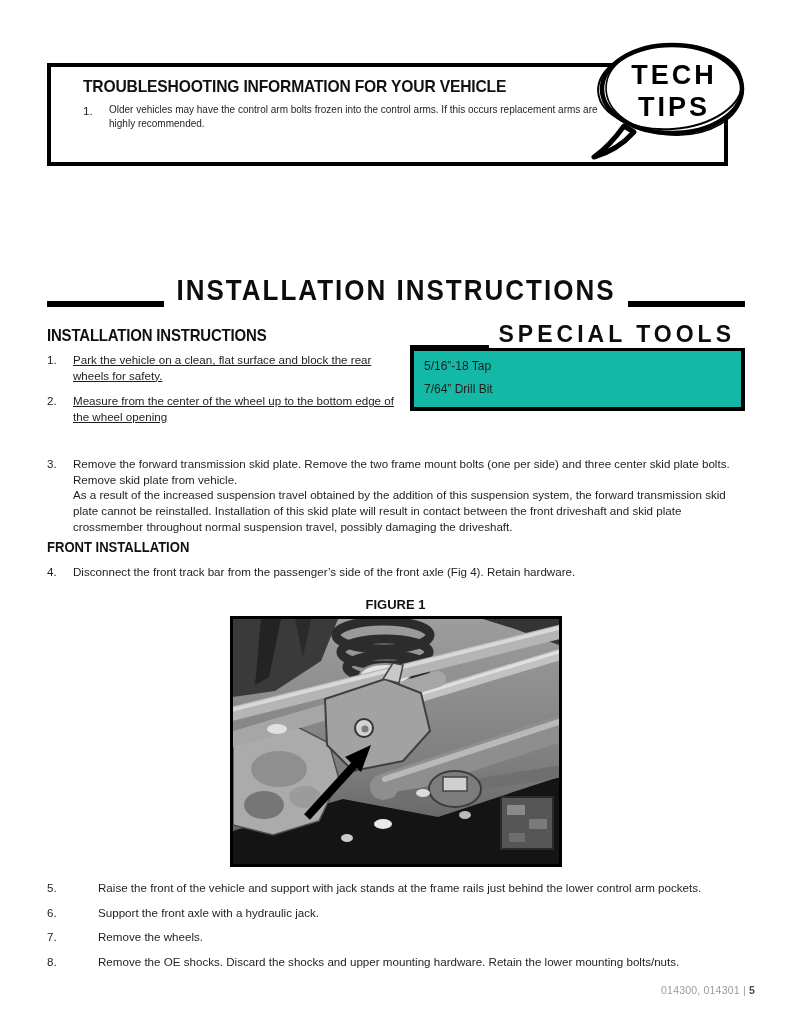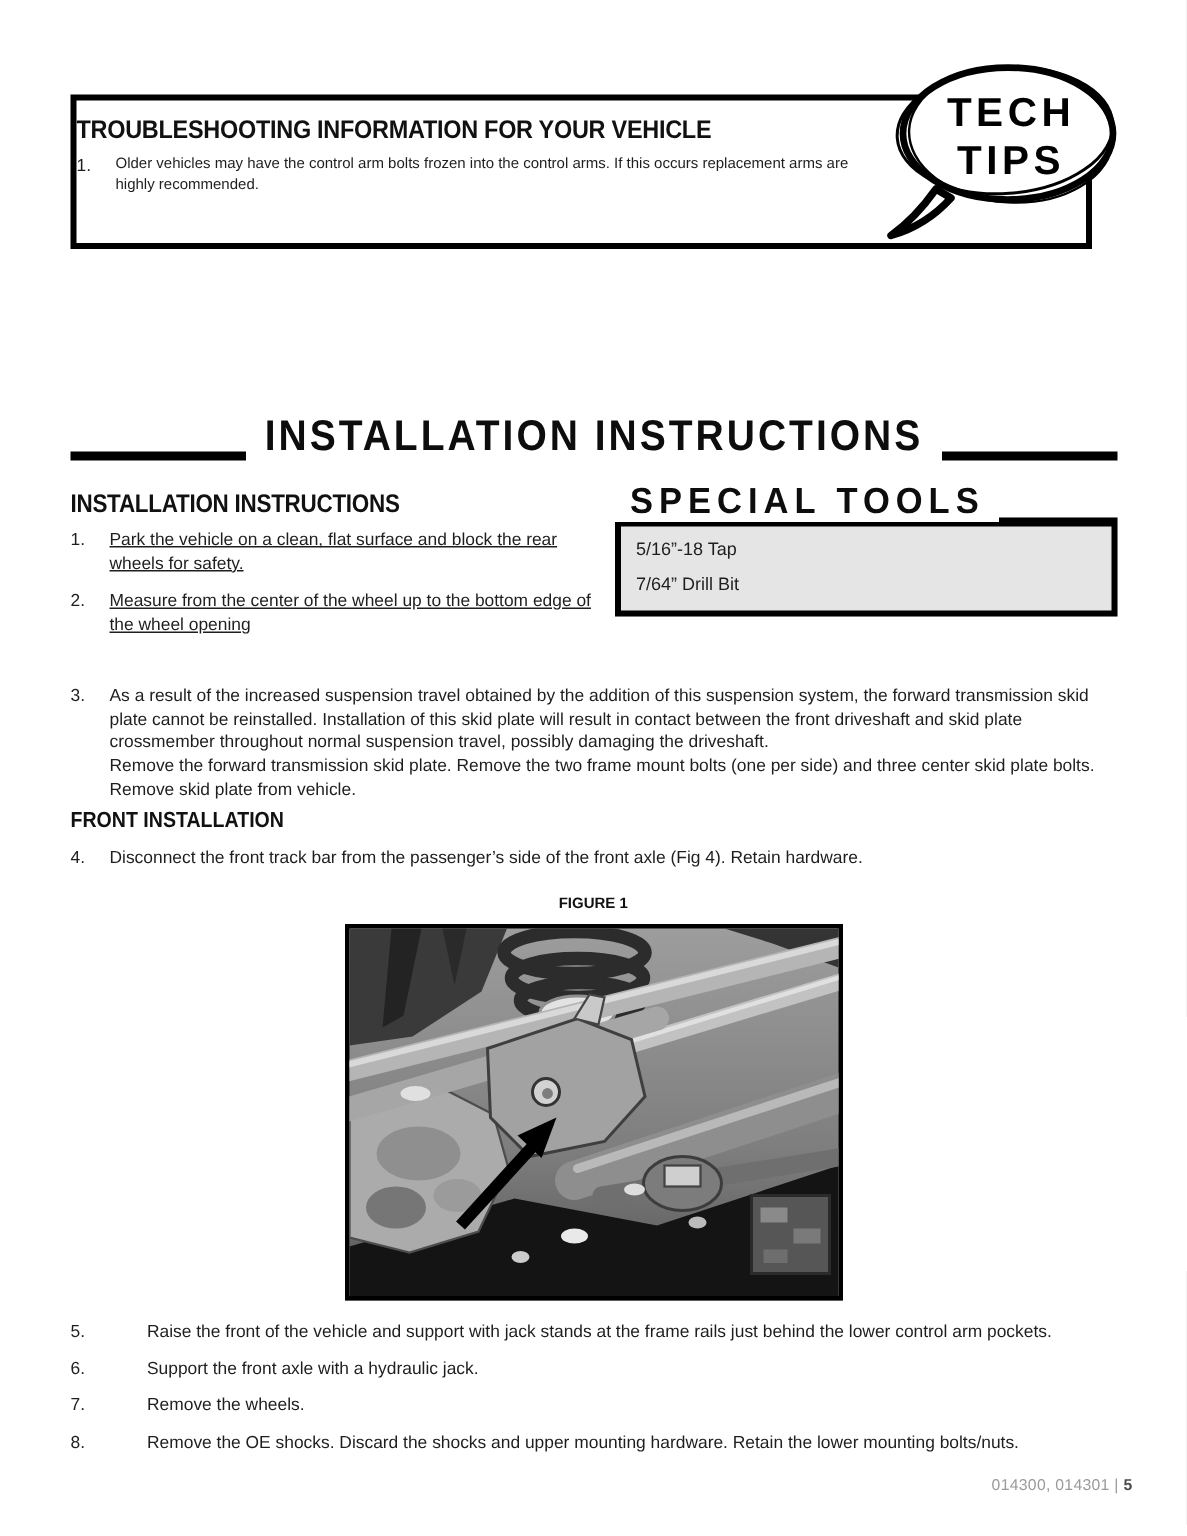--- a/index.html
+++ b/index.html
@@ -6,21 +6,21 @@
   html,body { background:#e9e9e9; }
   .page {
     position:relative; width:791px; height:1024px; margin:0 auto;
     background:#ffffff; overflow:hidden;
     font-family:"Liberation Sans", sans-serif; color:#1e1e1e;
   }
   
   .tt-box {
     position:absolute; left:47px; top:63px; width:681px; height:103px;
     border:4px solid #000; background:#fff; z-index:1;
-    padding:10px 14px 0 0;
+    padding:10px 14px 0 32px;
   }
   .tt-title {
     display:inline-block; font-weight:bold; font-size:17px; letter-spacing:-0.2px;
     transform:scaleX(0.92); transform-origin:left center; white-space:nowrap; color:#111;
   }
   .tt-item { display:flex; margin-top:6px; }
   .tt-item .num { width:26px; flex:0 0 26px; font-size:11.6px; line-height:1.35; }
   .tt-item .txt { width:492px; font-size:10px; line-height:1.35; }
   
   .bubble { position:absolute; left:584px; top:30px; width:172px; height:132px; z-index:2; }
@@ -43,46 +43,46 @@
     transform:scaleX(0.88); transform-origin:left center; white-space:nowrap; color:#111;
   }
   .left-list { position:absolute; left:47px; top:352px; width:380px; }
   .step { display:flex; margin-bottom:10px; }
   .step .num { flex:0 0 26px; font-size:11.6px; line-height:1.35; }
   .step .txt { font-size:11.6px; line-height:1.35; }
   .left-list .step .txt { width:325px;text-decoration:underline; }
   .measure-line { position:absolute; left:139px; top:429px; font-size:11.6px; letter-spacing:0.3px; }
   
   .tools { position:absolute; left:410px; top:321px; width:335px; }
-  .tools-heading { text-align:left; position:relative; z-index:1; margin-bottom:-3px; }
+  .tools-heading { text-align:right; position:relative; z-index:1; margin-bottom:-3px; }
   .tools-heading .text {
     display:inline-block; background:#fff; padding:0 10px;
     font-weight:bold; font-size:23px; letter-spacing:4px; color:#0d0d0d;
     transform:scaleY(1.05); transform-origin:center bottom; white-space:nowrap;
   }
   .tools-box {
-    border:4px solid #000; border-top-width:6px; background:#e5e5e5;
+    border:4px solid #000; border-top-width:6px; background:#14b8a6;
     padding:8px 12px 10px 10px; min-height:58px;
   }
   .tools-box .tool { font-size:12px; line-height:1.25; margin-bottom:8px; }
   .tools-box .tool:last-child { margin-bottom:0; }
   
   .step3 { position:absolute; left:47px; top:456px; width:700px; }
   .step3 .txt { width:672px; }
   .step3 .txt p + p { margin-top:0; }
   .front-heading {
     position:absolute; left:47px; top:539px;
     font-weight:bold; font-size:14.5px;
     transform:scaleX(0.9); transform-origin:left center; white-space:nowrap; color:#111;
   }
   .step4 { position:absolute; left:47px; top:564px; width:700px; }
   
   .figure-label {
     position:absolute; left:0; top:597px; width:791px; text-align:center;
-    font-weight:bold; font-size:10px; color:#111;
+    font-weight:bold; font-size:13px; color:#111;
   }
   .photo-frame {
     position:absolute; left:230px; top:616px; width:332px; height:251px;
     border:3px solid #000; background:#777;
   }
   
   .bottom-list { position:absolute; left:47px; top:880px; width:710px; }
   .bottom-list .step { margin-bottom:9px; }
   .bottom-list .step .txt { width:680px;margin-left:25px; }
   
@@ -140,22 +140,22 @@
     </div>
     <div class="tools-box">
       <div class="tool">5/16”-18 Tap</div>
       <div class="tool">7/64” Drill Bit</div>
     </div>
   </div>
 
   <div class="step step3">
     <span class="num">3.</span>
     <span class="txt">
+      <p>Remove the forward transmission skid plate. Remove the two frame mount bolts (one per side) and three center skid plate bolts. Remove skid plate from vehicle.</p>
       <p>As a result of the increased suspension travel obtained by the addition of this suspension system, the forward transmission skid plate cannot be reinstalled. Installation of this skid plate will result in contact between the front driveshaft and skid plate crossmember throughout normal suspension travel, possibly damaging the driveshaft.</p>
-      <p>Remove the forward transmission skid plate. Remove the two frame mount bolts (one per side) and three center skid plate bolts. Remove skid plate from vehicle.</p>
     </span>
   </div>
 
   <div class="front-heading">FRONT INSTALLATION</div>
 
   <div class="step step4">
     <span class="num">4.</span>
     <span class="txt">Disconnect the front track bar from the passenger’s side of the front axle (Fig 4). Retain hardware.</span>
   </div>
 

